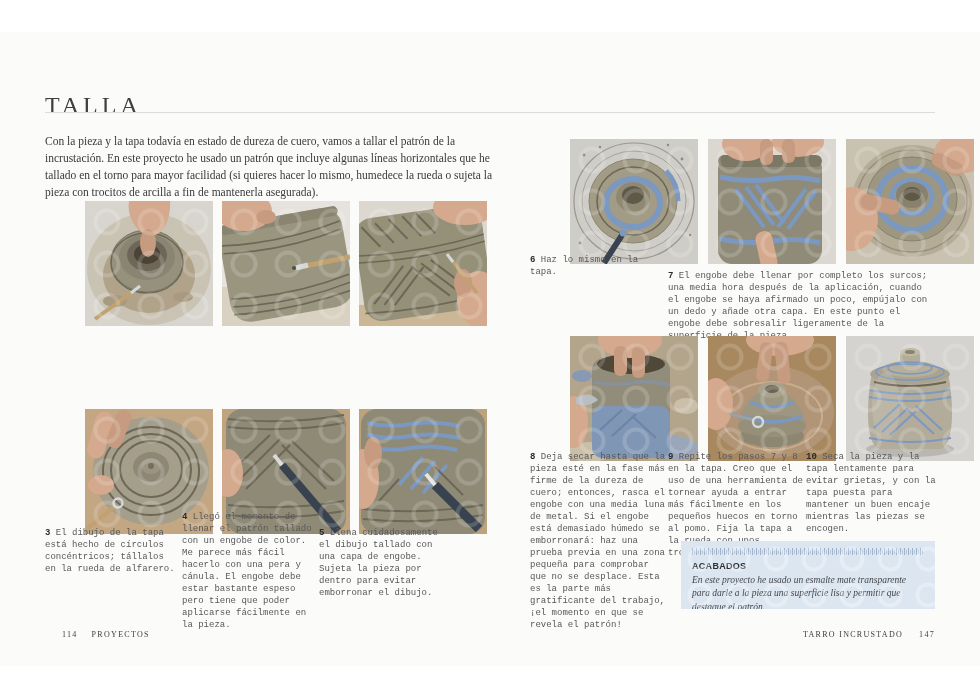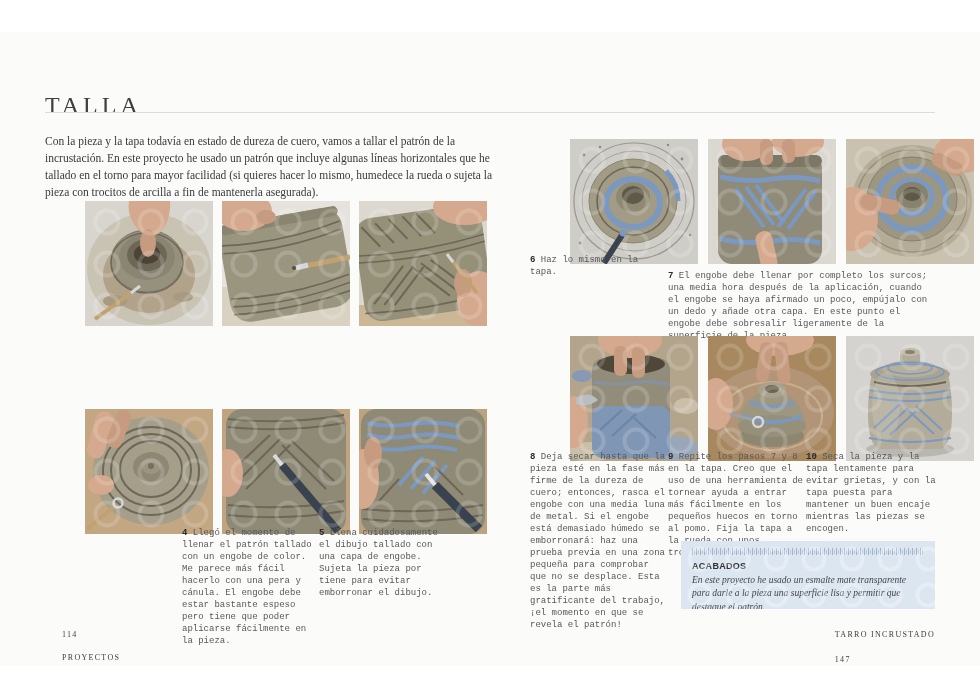--- a/index.html
+++ b/index.html
@@ -23,21 +23,21 @@
   .finish-box{position:absolute;left:681px;top:541px;width:254px;height:68px;background:#dce6f1;box-sizing:border-box;padding:7px 11px 8px;overflow:hidden;}
   .finish-box::after{content:"";position:absolute;inset:0;pointer-events:none;
     background-image:radial-gradient(circle, rgba(255,255,255,0) 8px, rgba(255,255,255,0.28) 9px, rgba(255,255,255,0.28) 12px, rgba(255,255,255,0) 13px);
     background-size:38px 36px;}
   .finish-box .deco{height:7px;margin-bottom:6px;
     background-image:repeating-linear-gradient(90deg,#9fb2ca 0 1px,transparent 1px 4px),repeating-linear-gradient(90deg,#b7c5d8 0 1px,transparent 1px 2px);
     background-size:100% 7px,100% 4px;background-repeat:no-repeat;background-position:0 0,0 2px;}
   .finish-box h3{margin:0 0 3px;font-family:"Liberation Sans",sans-serif;font-size:9px;font-weight:bold;letter-spacing:.3px;color:#303032;}
   .finish-box p{margin:0;font-style:italic;font-size:9.5px;line-height:1.4;color:#45464a;}
 
-  .footer{position:absolute;top:630px;display:flex;align-items:baseline;font-size:8px;letter-spacing:1.3px;color:#3c3c3e;flex-direction:column;}
+  .footer{position:absolute;top:630px;display:flex;align-items:baseline;font-size:8px;letter-spacing:1.3px;color:#3c3c3e;}
   .footer-left{left:62px;gap:14px;}
   .footer-right{right:45px;gap:16px;}
 
   
   .skin{fill:#d5a98e}.skin2{fill:#c79b80}
   .carve{stroke:#6c6756;fill:none}
   .blue{stroke:#7b98c0;fill:none}.bluef{fill:#7b98c0}
   .wood{stroke:#c2a171}.metal{stroke:#d4d8db}.dark{stroke:#39434f}
 </style>
 </head>
@@ -171,27 +171,31 @@
       <line x1="76" y1="58" x2="104" y2="86" class="carve" stroke-width="2"></line>
       <path class="carve" stroke-width="1.8" d="M4,100 Q64,106 124,96"></path>
       <path class="carve" stroke-width="1.8" d="M4,110 Q64,116 124,106"></path>
       <line x1="120" y1="120" x2="76" y2="76" class="dark" stroke-width="9"></line>
       <line x1="76" y1="76" x2="67" y2="65" stroke="#e6e6e4" stroke-width="4"></line>
       <ellipse cx="4" cy="70" rx="16" ry="30" class="skin"></ellipse>
       <ellipse cx="14" cy="44" rx="9" ry="16" class="skin2"></ellipse>
     </svg>
   </figure>
 
-  <div class="caption" style="left:182px;top:528px;width:132px">
+  <div class="caption" style="left:45px;top:528px;width:132px">
+    <b>3</b>
+    <span>El dibujo de la tapa está hecho de círculos concéntricos; tállalos en la rueda de alfarero.</span>
+  </div>
+  <div class="caption" style="left:182px;top:512px;width:132px">
     <b>4</b>
     <span>Llegó el momento de llenar el patrón tallado con un engobe de color. Me parece más fácil hacerlo con una pera y cánula. El engobe debe estar bastante espeso pero tiene que poder aplicarse fácilmente en la pieza.</span>
   </div>
   <div class="caption" style="left:319px;top:528px;width:130px">
     <b>5</b>
-    <span>Llena cuidadosamente el dibujo tallado con una capa de engobe. Sujeta la pieza por tiene para evitar emborronar el dibujo.</span>
+    <span>Llena cuidadosamente el dibujo tallado con una capa de engobe. Sujeta la pieza por dentro para evitar emborronar el dibujo.</span>
   </div>
 
   <figure class="photo" style="left:530px;top:123px" aria-label="Aplicando engobe en la tapa sobre el torno">
     <svg viewBox="0 0 128 125" xmlns="http://www.w3.org/2000/svg">
       <rect width="128" height="125" fill="#cfcdc7"></rect>
       <circle cx="14" cy="16" r="1.4" fill="#8a8a86"></circle>
         <circle cx="30" cy="8" r="1.2" fill="#8a8a86"></circle>
       <circle cx="112" cy="20" r="1.4" fill="#8a8a86"></circle>
         <circle cx="120" cy="96" r="1.2" fill="#8a8a86"></circle>
       <circle cx="10" cy="104" r="1.4" fill="#8a8a86"></circle>

